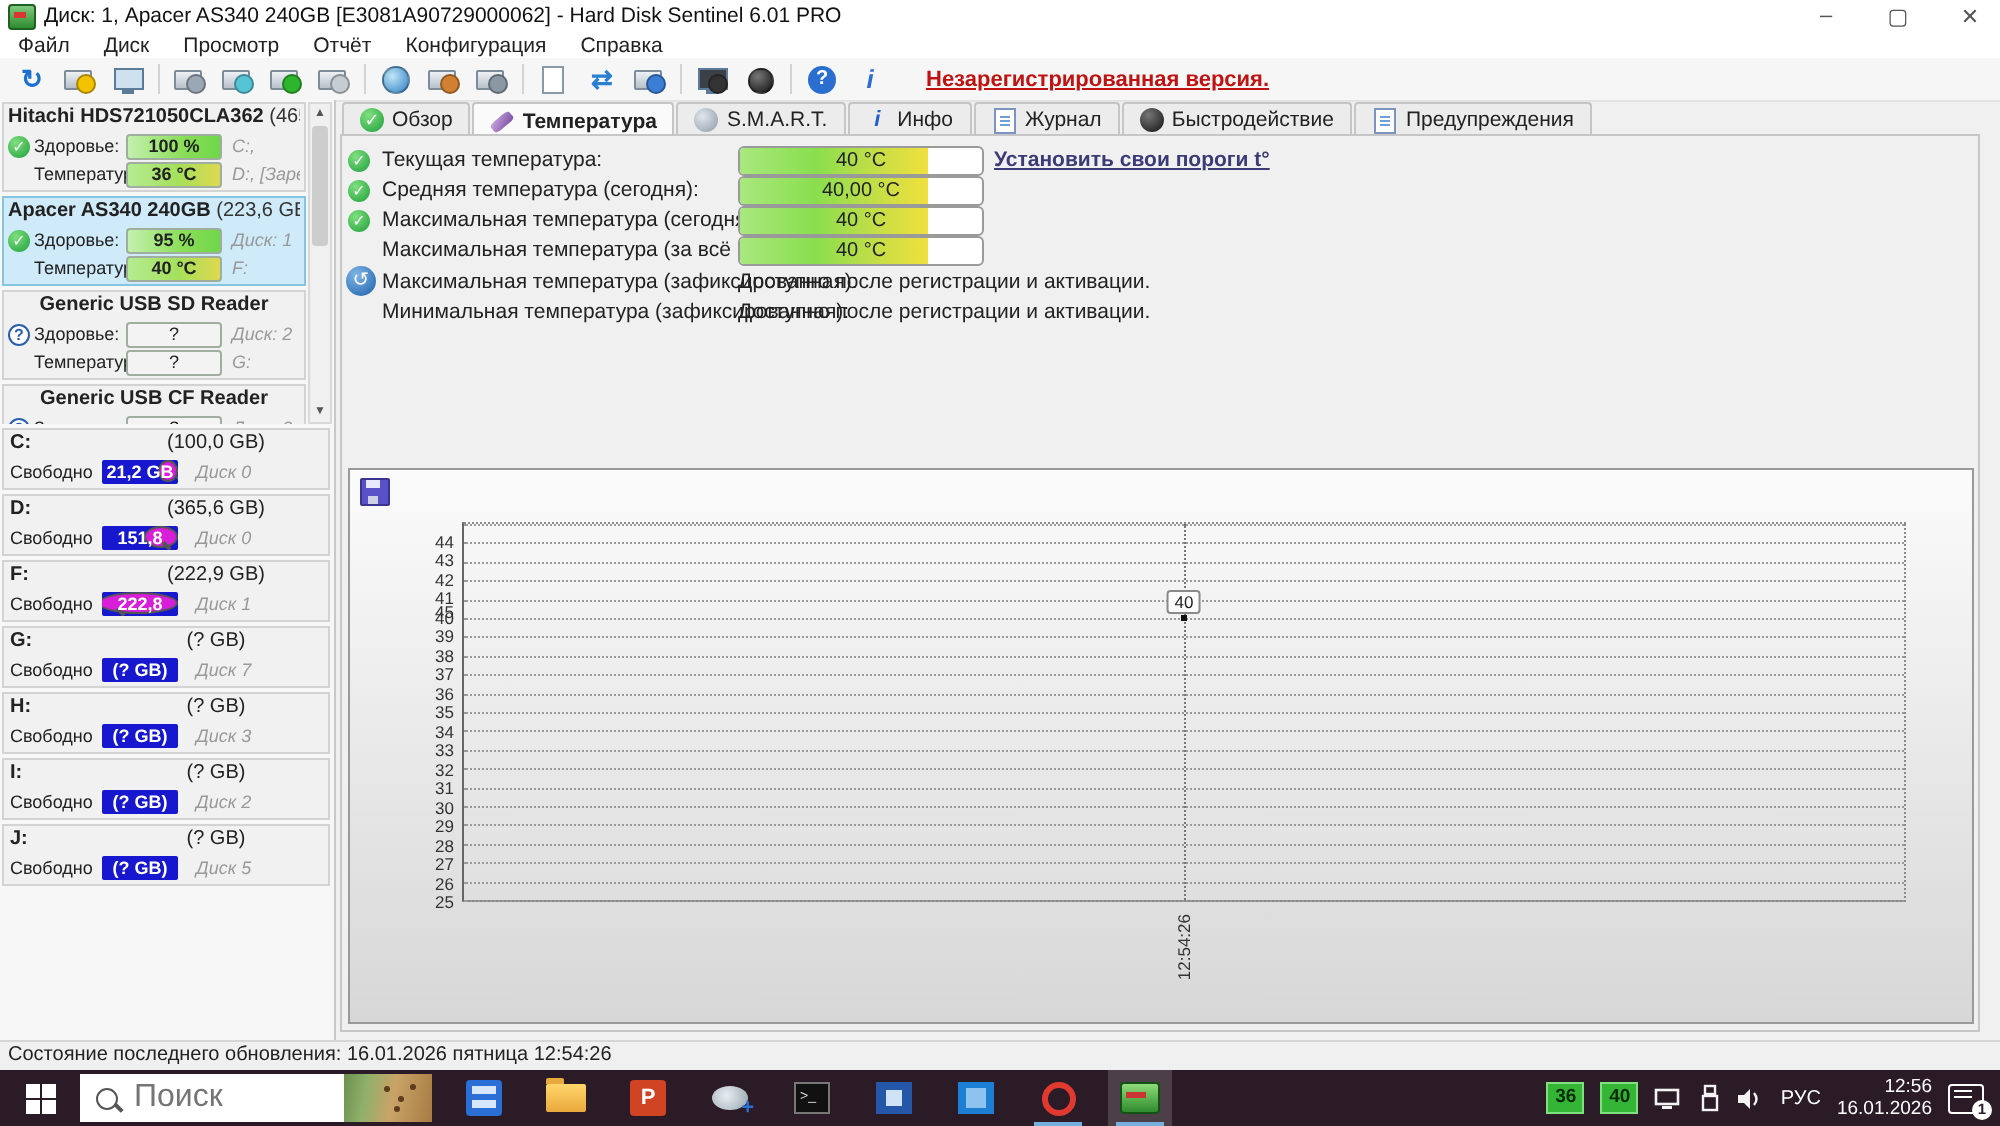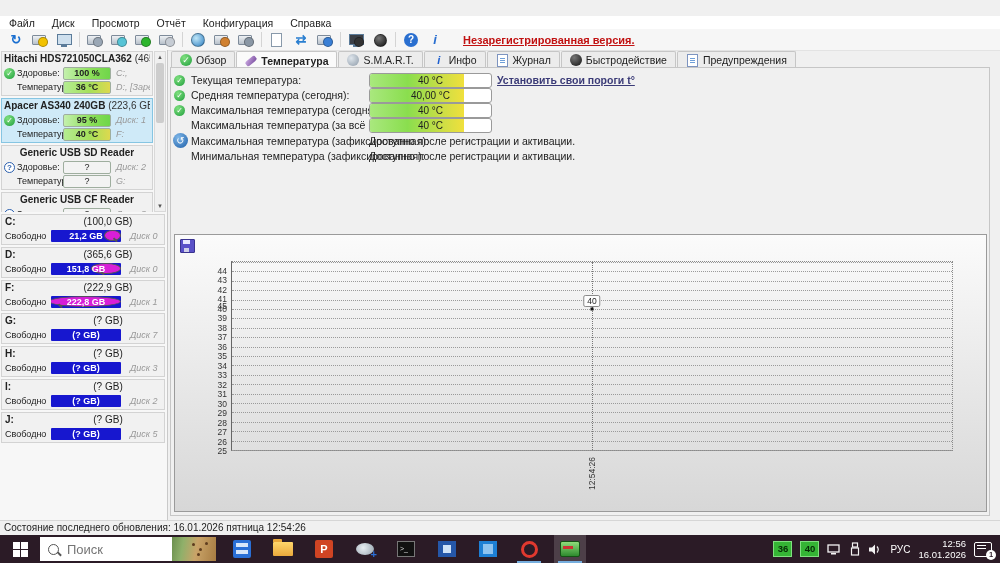--- a/index.html
+++ b/index.html
@@ -45,21 +45,21 @@
   .vscroll{position:absolute;right:1px;top:1px;width:12px;height:161px;background:#f0f0f0;border:1px solid #d9d9d9;box-sizing:border-box;}
   .varr{position:absolute;left:0;width:10px;height:10px;font-size:6px;color:#555;text-align:center;line-height:10px;}
   .vthumb{position:absolute;left:1px;top:11px;width:8px;height:60px;background:#cdcdcd;border-radius:2px;}
   .parts{position:absolute;left:1px;top:164px;width:164px;}
   .part{border:1px solid #d3d3d3;background:#f1f1f1;margin-bottom:2px;height:27px;padding:1px 3px;box-sizing:content-box;}
   .prow1{display:flex;font-size:10px;height:13px;}
   .pletter{font-weight:bold;width:50px;}
   .psize{flex:1;text-align:center;}
   .prow2{display:flex;align-items:center;height:14px;}
   .plab{width:46px;font-size:9px;}
-  .pbar{position:relative;width:70px;height:12px;background:#1717cf;overflow:hidden;border-radius:1px;}
+  .pbar{position:relative;width:38px;height:12px;background:#1717cf;overflow:hidden;border-radius:1px;}
   .pbar .mag{position:absolute;right:0;top:0;bottom:0;background:#d81ed8;}
   .pbar .ptxt{position:relative;display:block;color:#fff;font-size:9px;font-weight:bold;text-align:center;line-height:12px;}
   .prt{flex:1;padding-left:9px;font-size:9px;color:#999;font-style:italic;}
   
   .tabs{position:absolute;left:171px;top:51px;display:flex;height:17px;}
   .tab{display:flex;align-items:center;gap:4px;padding:0 8px;font-size:10.5px;background:#ececec;border:1px solid #c6c6c6;border-bottom:none;border-radius:2px 2px 0 0;margin-right:1px;color:#222;}
   .tab.active{background:#fafafa;font-weight:bold;height:17px;}
   .tabico{width:12px;height:12px;position:relative;display:inline-block;}
   .t-check{border-radius:50%;background:radial-gradient(circle at 35% 30%,#7fe07f,#1f9e3c);color:#fff;font-size:9px;line-height:12px;text-align:center;}
   .t-therm{background:linear-gradient(135deg,#c9a7e0,#7a4ea0);border-radius:3px;transform:rotate(-40deg) scaleY(.45);}
@@ -97,21 +97,21 @@
   .marker{position:absolute;width:3px;height:3px;background:#111;transform:translate(-50%,-50%);}
   .ptlabel{position:absolute;transform:translateX(-50%);background:#fdfdfd;border:1px solid #8a8a8a;border-radius:2px;font-size:8.5px;line-height:10px;padding:0 3px;}
   .xtick{position:absolute;top:222px;transform:translateX(-50%);font-size:8.5px;color:#333;writing-mode:vertical-rl;text-orientation:mixed;transform:translateX(-50%) rotate(180deg);}
   
   .statusbar{position:absolute;left:0;top:520px;width:100%;height:15px;background:#f0f0f0;border-top:1px solid #d6d6d6;font-size:10px;color:#222;padding:1px 0 0 4px;box-sizing:border-box;}
   .taskbar{position:absolute;left:0;top:535px;width:100%;height:28px;background:#2b1b26;display:flex;align-items:center;}
   .startbtn{width:40px;height:28px;display:flex;align-items:center;justify-content:center;}
   .winlogo{width:15px;height:15px;display:grid;grid-template-columns:7px 7px;grid-template-rows:7px 7px;gap:1px;}
   .winlogo i{background:#fff;}
   .searchbox{position:relative;width:168px;height:24px;background:#fff;display:flex;align-items:center;padding-left:8px;gap:6px;}
-  .searchbox input{border:none;outline:none;font-size:13px;width:80px;font-family:"Liberation Sans",sans-serif;color:#333;background:transparent;}
+  .searchbox input{border:none;outline:none;font-size:16px;width:80px;font-family:"Liberation Sans",sans-serif;color:#333;background:transparent;}
   .mag{width:9px;height:9px;border:1.5px solid #555;border-radius:50%;position:relative;}
   .mag:after{content:"";position:absolute;left:8px;top:8px;width:5px;height:1.5px;background:#555;transform:rotate(45deg);}
   .leopard{position:absolute;right:0;top:0;width:44px;height:24px;background:linear-gradient(100deg,#6b8f4e 0%,#8fb06a 25%,#c9a368 55%,#a77c42 100%);overflow:hidden;}
   .leopard i{position:absolute;width:3px;height:3px;border-radius:50%;background:#5e3c1e;}
   .tkicons{display:flex;align-items:center;margin-left:10px;gap:9px;}
   .tki{width:32px;height:28px;display:flex;align-items:center;justify-content:center;position:relative;}
   .tki.open:after{content:"";position:absolute;left:4px;bottom:0;width:24px;height:2px;background:#76aede;}
   .tki.focused{background:rgba(255,255,255,.16);}
   .i-calc{width:18px;height:18px;background:#2a6fd6;border-radius:2px;position:relative;}
   .i-calc:after{content:"";position:absolute;left:3px;top:3px;width:12px;height:4px;background:#d7e6fa;box-shadow:0 7px 0 #d7e6fa;}
@@ -135,20 +135,29 @@
   .clock{font-size:9.5px;text-align:right;line-height:11px;}
   .notif{position:relative;width:16px;height:13px;border:1.4px solid #fff;border-radius:2px;}
   .notif:after{content:"";position:absolute;left:2px;top:2px;width:9px;height:1.4px;background:#fff;box-shadow:0 3px 0 #fff;}
   .nbadge{position:absolute;right:-5px;bottom:-4px;width:10px;height:10px;border-radius:50%;background:#fff;color:#2b1b26;font-size:7.5px;font-weight:bold;text-align:center;line-height:10px;}
 </style>
 </head>
 <body>
 
 <div class="screen">
 
+  <div class="titlebar">
+    <span class="app-icon"></span>
+    <span class="title-text">Диск: 1, Apacer AS340 240GB [E3081A90729000062]  -  Hard Disk Sentinel 6.01 PRO</span>
+    <span class="winbtns">
+      <span class="winbtn">–</span>
+      <span class="winbtn">▢</span>
+      <span class="winbtn">✕</span>
+    </span>
+  </div>
 
   <div class="menubar">
     <span>Файл</span>
     <span>Диск</span>
     <span>Просмотр</span>
     <span>Отчёт</span>
     <span>Конфигурация</span>
     <span>Справка</span>
   </div>
 

